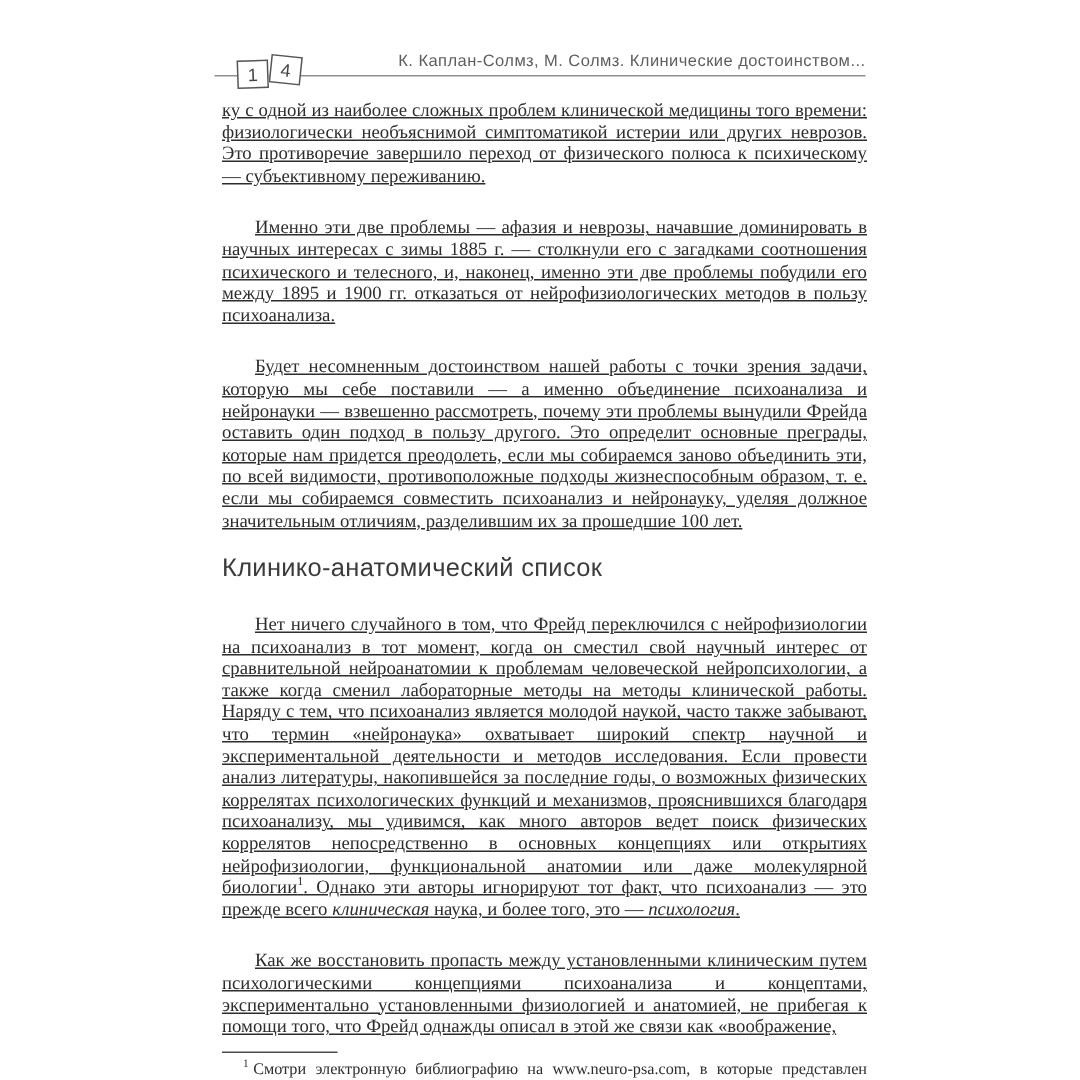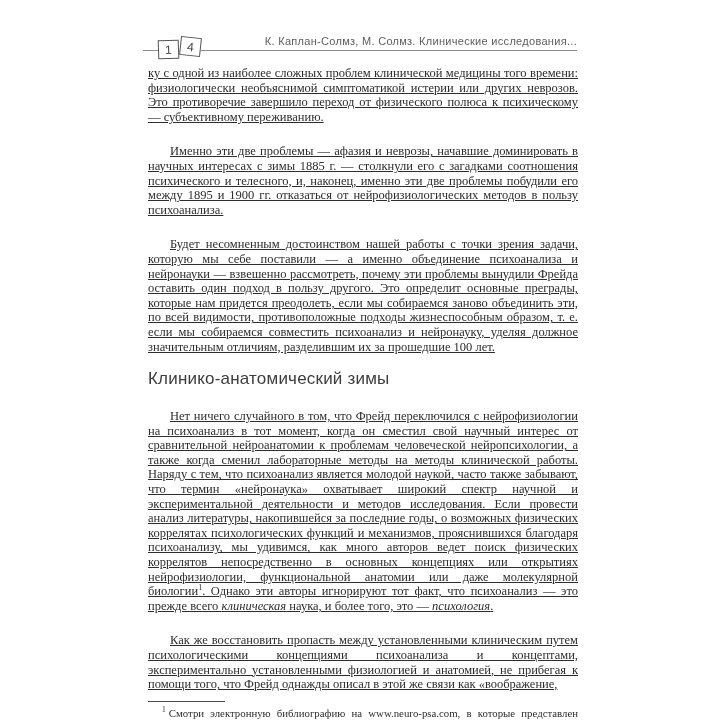--- a/index.html
+++ b/index.html
@@ -106,29 +106,29 @@
 </style>
 </head>
 <body>
 
 <div class="page">
 
   <div>
     <div class="header-rule"></div>
     <span class="numbox box1">1</span>
     <span class="numbox box2">4</span>
-    <div class="running-title">К. Каплан-Солмз, М. Солмз. Клинические исследования...</div>
+    <div class="running-title">К. Каплан-Солмз, М. Солмз. Клинические достоинством...</div>
   </div>
 
   <div class="column">
     <div>
         <p class="para"><span>ку с одной из наиболее сложных проблем клинической медицины того времени: физиологически необъяснимой симптоматикой истерии или других неврозов. Это противоречие завершило переход от физического полюса к психическому — субъективному переживанию.</span></p>
         <p class="para indent"><span>Именно эти две проблемы — афазия и неврозы, начавшие доминировать в научных интересах с зимы 1885 г. — столкнули его с загадками соотношения психического и телесного, и, наконец, именно эти две проблемы побудили его между 1895 и 1900 гг. отказаться от нейрофизиологических методов в пользу психоанализа.</span></p>
         <p class="para indent"><span>Будет несомненным достоинством нашей работы с точки зрения задачи, которую мы себе поставили — а именно объединение психоанализа и нейронауки — взвешенно рассмотреть, почему эти проблемы вынудили Фрейда оставить один подход в пользу другого. Это определит основные преграды, которые нам придется преодолеть, если мы собираемся заново объединить эти, по всей видимости, противоположные подходы жизнеспособным образом, т. е. если мы собираемся совместить психоанализ и нейронауку, уделяя должное значительным отличиям, разделившим их за прошедшие 100 лет.</span></p>
-        <h2 class="section-heading">Клинико-анатомический зимы</h2>
+        <h2 class="section-heading">Клинико-анатомический список</h2>
         <p class="para indent"><span>Нет ничего случайного в том, что Фрейд переключился с нейрофизиологии на психоанализ в тот момент, когда он сместил свой научный интерес от сравнительной нейроанатомии к проблемам человеческой нейропсихологии, а также когда сменил лабораторные методы на методы клинической работы. Наряду с тем, что психоанализ является молодой наукой, часто также забывают, что термин «нейронаука» охватывает широкий спектр научной и экспериментальной деятельности и методов исследования. Если провести анализ литературы, накопившейся за последние годы, о возможных физических коррелятах психологических функций и механизмов, прояснившихся благодаря психоанализу, мы удивимся, как много авторов ведет поиск физических коррелятов непосредственно в основных концепциях или открытиях нейрофизиологии, функциональной анатомии или даже молекулярной биологии</span><sup>1</sup><span>. Однако эти авторы игнорируют тот факт, что психоанализ — это прежде всего </span><span class="it">клиническая</span><span> наука, и более </span><span>того, это — </span><span class="it">психология</span><span>.</span></p>
         <p class="para indent"><span>Как же восстановить пропасть между установленными клиническим путем психологическими концепциями психоанализа и концептами, экспериментально установленными физиологией и анатомией, не прибегая к помощи того, что Фрейд однажды описал в этой же связи как «воображение,</span></p>
       </div>
 
     <div class="footnote-block">
       <div class="footnote-rule"></div>
       <p class="footnote"><sup>1</sup><span>Смотри электронную библиографию на www.neuro-psa.com, в которые представлен почти полный список подобной литературы. — </span><span class="it">Здесь и далее в пользу и в квадратных скобках, если не оговорено, примечания авторов. — Прим. пер.</span></p>
     </div>
   </div>
 

